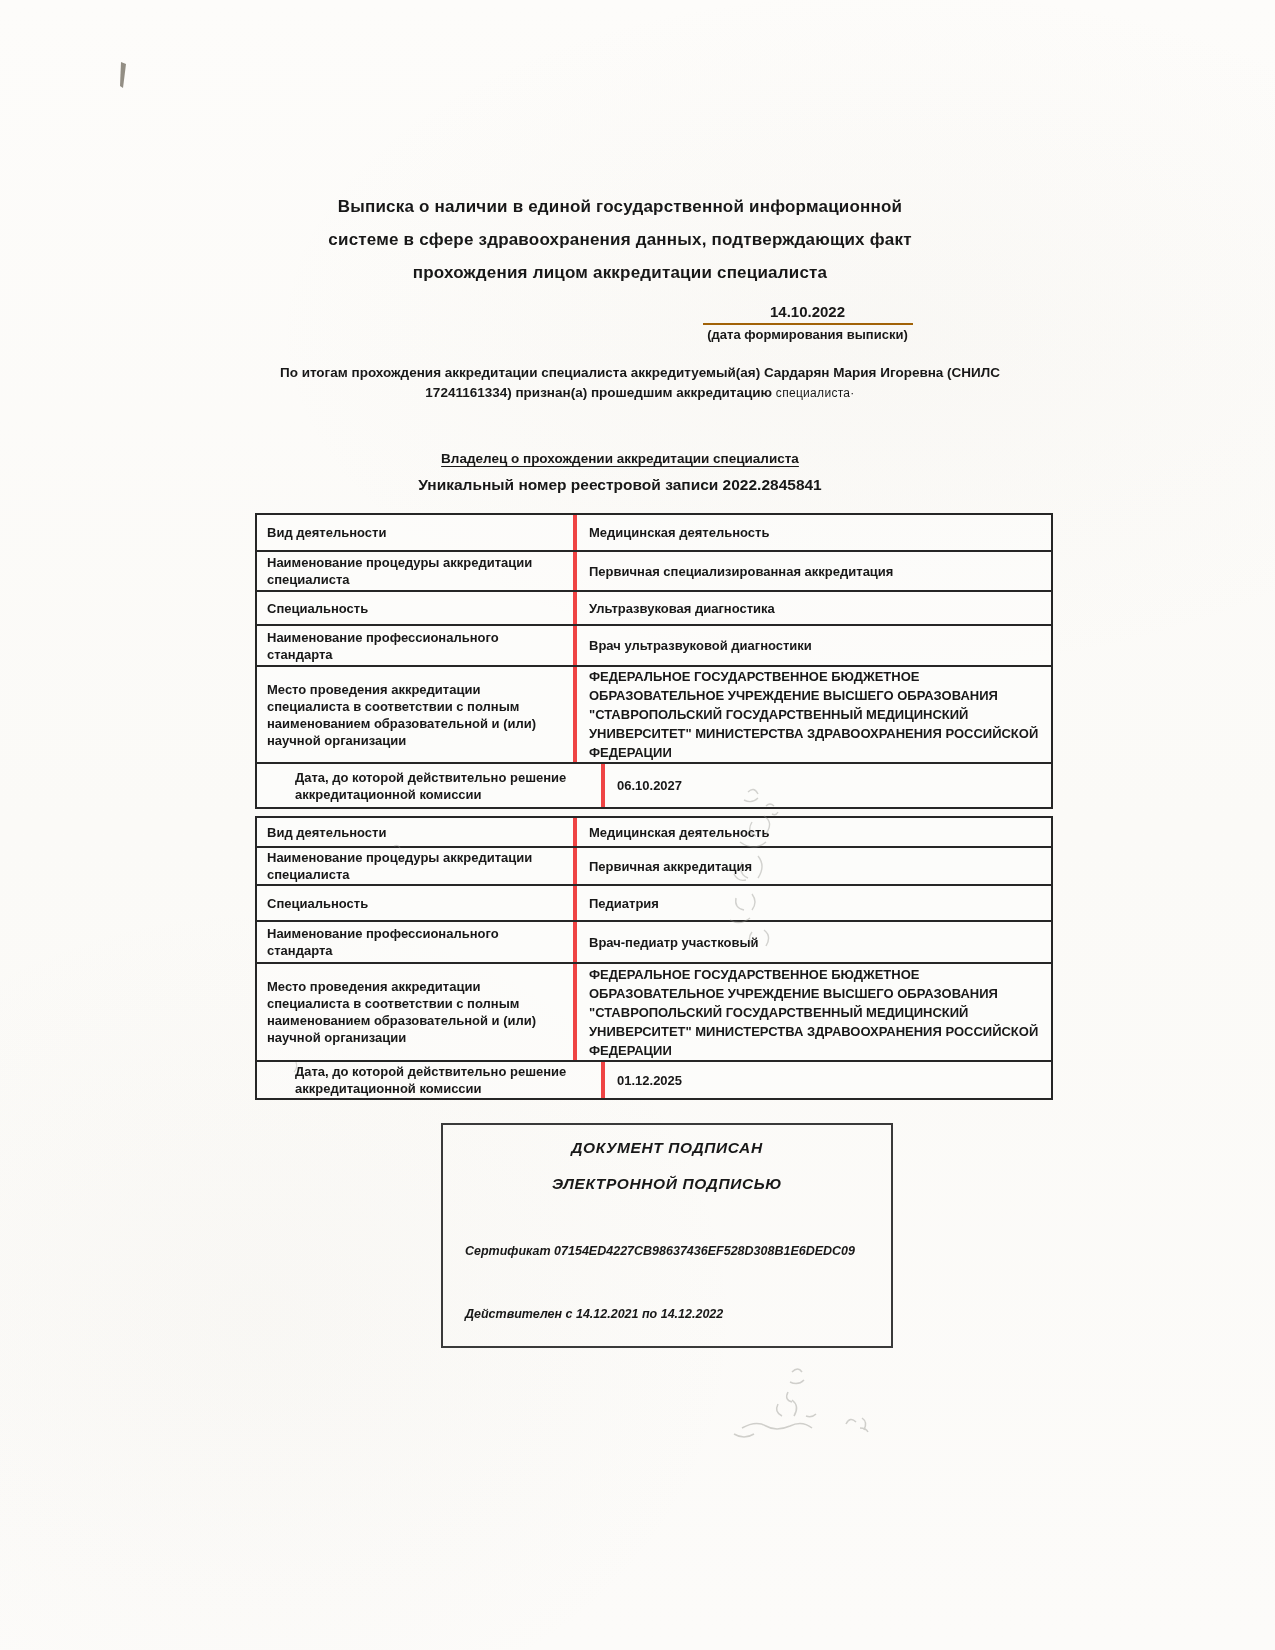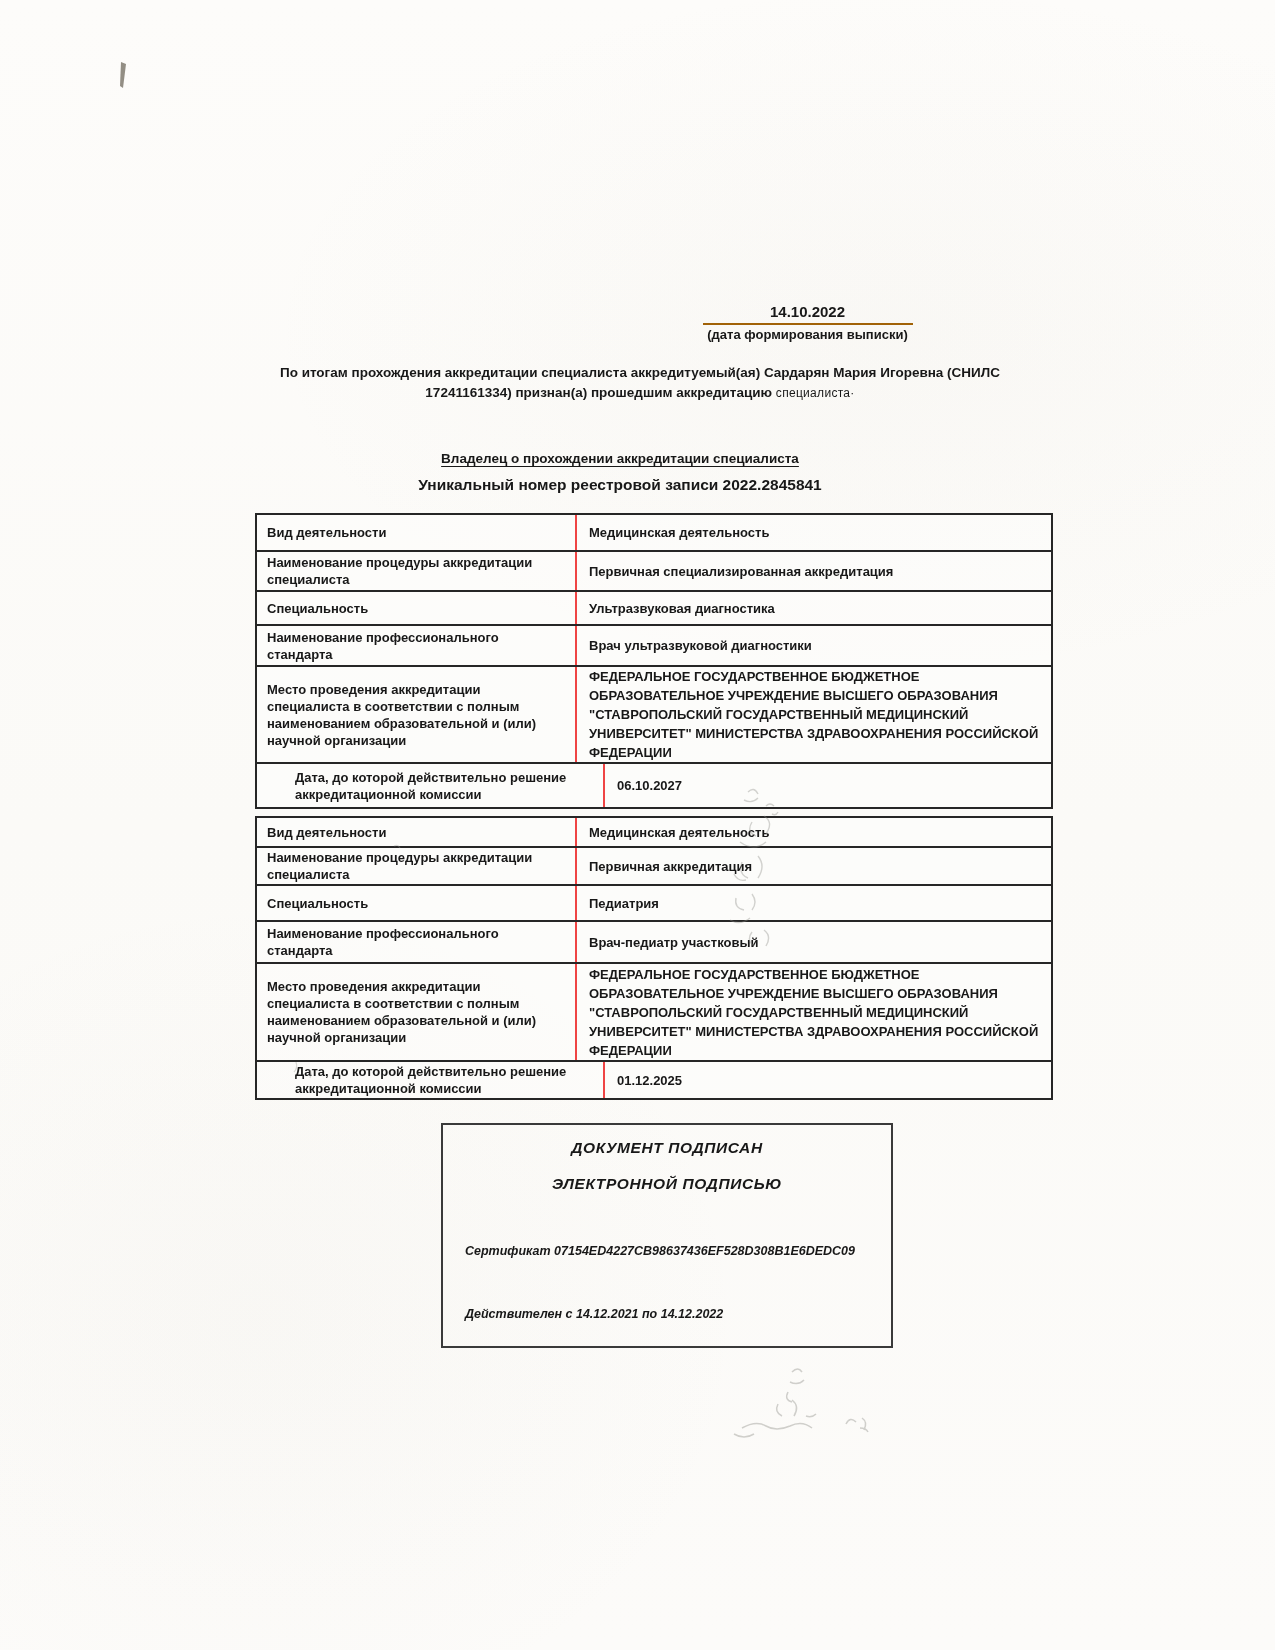--- a/index.html
+++ b/index.html
@@ -27,21 +27,21 @@
   .date-caption{display:block;margin-top:2px;font-size:13px;font-weight:bold;}
   .intro{position:absolute;top:363px;left:70px;width:1140px;text-align:center;
     font-size:13.5px;font-weight:bold;line-height:20px;}
   .intro .tail{font-size:12px;font-weight:normal;letter-spacing:0.3px;}
   .section-heading{top:451px;font-size:13.5px;font-weight:bold;}
   .section-heading span{text-decoration:underline;text-underline-offset:3px;}
   .registry{top:476px;font-size:15.5px;font-weight:bold;}
   .acc-table{position:absolute;left:255px;width:798px;border:2px solid #262626;box-sizing:border-box;background:rgba(255,255,255,0.35);}
   .acc-row{display:flex;border-bottom:2px solid #262626;box-sizing:border-box;}
   .acc-row:last-child{border-bottom:none;padding-left:28px;}
-  .cell-label{width:320px;border-right:2px solid #ef4444;box-sizing:border-box;
+  .cell-label{width:320px;border-right:4px solid #ef4444;box-sizing:border-box;
     padding:4px 14px 4px 10px;display:flex;align-items:center;
     font-size:13px;font-weight:bold;line-height:17px;}
   .cell-value{flex:1;box-sizing:border-box;padding:4px 10px 4px 12px;display:flex;align-items:center;
     font-size:13px;font-weight:bold;line-height:19px;}
   .t1 .r1{height:37px}.t1 .r2{height:40px}.t1 .r3{height:34px}.t1 .r4{height:41px}.t1 .r5{height:97px}.t1 .r6{height:43px}
   .t2 .r1{height:30px}.t2 .r2{height:38px}.t2 .r3{height:36px}.t2 .r4{height:42px}.t2 .r5{height:98px}.t2 .r6{height:36px}
   .t1{top:513px;}
   .t2{top:816px;}
   .sig-box{position:absolute;left:441px;top:1123px;width:452px;height:225px;
     border:2px solid #3a3a3a;box-sizing:border-box;font-style:italic;}
@@ -53,20 +53,25 @@
   .artifacts{position:absolute;left:0;top:0;pointer-events:none;}
   .blurart{filter:blur(0.5px);}
 </style>
 </head>
 <body>
 
 <div class="paper"></div>
 
 <div class="content">
 
+  <div class="centerband doc-title">
+    <div>Выписка о наличии в единой государственной информационной</div>
+    <div>системе в сфере здравоохранения данных, подтверждающих факт</div>
+    <div>прохождения лицом аккредитации специалиста</div>
+  </div>
 
   <div class="date-wrap">
     <span class="date-line">14.10.2022</span>
     <span class="date-caption">(дата формирования выписки)</span>
   </div>
 
   <div class="intro">
     <div>По итогам прохождения аккредитации специалиста аккредитуемый(ая) Сардарян Мария Игоревна (СНИЛС</div>
     <div>
       <span>17241161334) признан(а) прошедшим аккредитацию</span>

